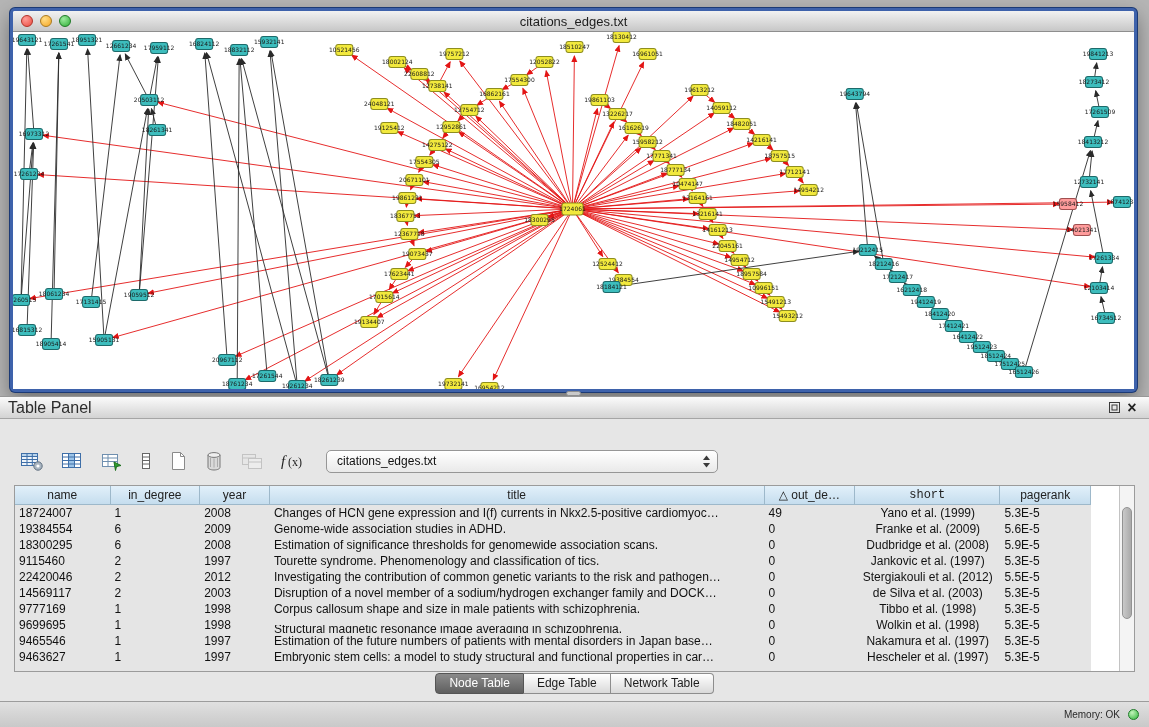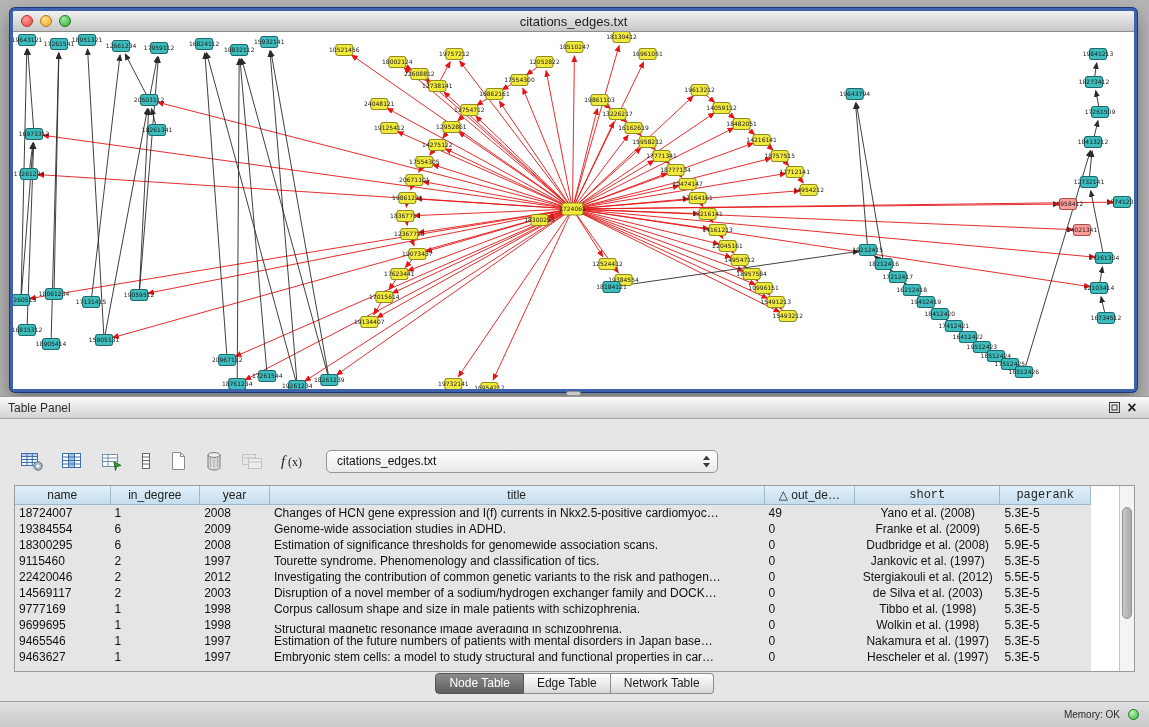--- a/index.html
+++ b/index.html
@@ -25,21 +25,21 @@
 
   
   .split-handle { position:absolute; left:566px; top:391px; width:15px; height:5px;
     background:#cacaca; border:1px solid #8f8f8f; border-radius:3px; }
 
   
   #table-panel { position:absolute; left:0; top:396px; width:1149px; height:305px;
     background:#e6e6e6; border-top:1px solid #979797; }
   .panel-header { height:22px; background:linear-gradient(#fbfbfb,#d3d3d3);
     border-bottom:1px solid #a5a5a5; display:flex; align-items:center; padding:0 8px; }
-  .panel-title { flex:1; font-size:12px; color:#2c2c2c; }
+  .panel-title { flex:1; font-size:16px; color:#2c2c2c; }
   .panel-hdr-btn { width:18px; height:16px; display:flex; align-items:center; justify-content:center;
     cursor:default; color:#222; }
   .panel-close { font-size:16px; font-weight:bold; line-height:14px; }
 
   .toolbar { position:absolute; top:48px; left:18px; right:18px; height:32px;
     display:flex; align-items:center; }
   #toolbar-icons { display:flex; align-items:center; gap:12px; }
   .tool-btn { background:none; border:none; padding:2px; display:flex; align-items:center; }
   .combo { width:392px; height:23px; margin-left:16px; border:1px solid #969696; border-radius:5px;
     background:linear-gradient(#ffffff,#e9e9e9); display:flex; align-items:center;
@@ -541,31 +541,31 @@
 
   <div class="table-wrap">
     <div class="tbl">
       <div class="thead" id="thead">
           <div class="th" style="width: 96px;">name</div>
           <div class="th" style="width: 90px;">in_degree</div>
           <div class="th" style="width: 70px;">year</div>
           <div class="th" style="width: 497px;">title</div>
           <div class="th" style="width: 91px;">△ out_de…</div>
           <div class="th" style="width: 146px; font-family: Liberation Mono, monospace;">short</div>
-          <div class="th" style="width: 91px; font-family: Liberation Mono, monospace;">pagerank</div>
+          <div class="th" style="width: 91px;">pagerank</div>
           <div class="th" style="flex: 1 1 0%; border-right: none;"></div>
         </div>
       <div class="tbody" id="tbody">
           <div class="trow">
             <div class="td" style="width: 96px; justify-content: flex-start;">18724007</div>
             <div class="td" style="width: 90px; justify-content: flex-start;">1</div>
             <div class="td" style="width: 70px; justify-content: flex-start;">2008</div>
             <div class="td" style="width: 497px; justify-content: flex-start;">Changes of HCN gene expression and I(f) currents in Nkx2.5-positive cardiomyoc…</div>
             <div class="td" style="width: 91px; justify-content: flex-start;">49</div>
-            <div class="td" style="width: 146px; justify-content: center;">Yano et al. (2008)</div>
+            <div class="td" style="width: 146px; justify-content: center;">Yano et al. (1999)</div>
             <div class="td" style="width: 91px; justify-content: flex-start;">5.3E-5</div>
           </div>
           <div class="trow">
             <div class="td" style="width: 96px; justify-content: flex-start;">19384554</div>
             <div class="td" style="width: 90px; justify-content: flex-start;">6</div>
             <div class="td" style="width: 70px; justify-content: flex-start;">2009</div>
             <div class="td" style="width: 497px; justify-content: flex-start;">Genome-wide association studies in ADHD.</div>
             <div class="td" style="width: 91px; justify-content: flex-start;">0</div>
             <div class="td" style="width: 146px; justify-content: center;">Franke et al. (2009)</div>
             <div class="td" style="width: 91px; justify-content: flex-start;">5.6E-5</div>

